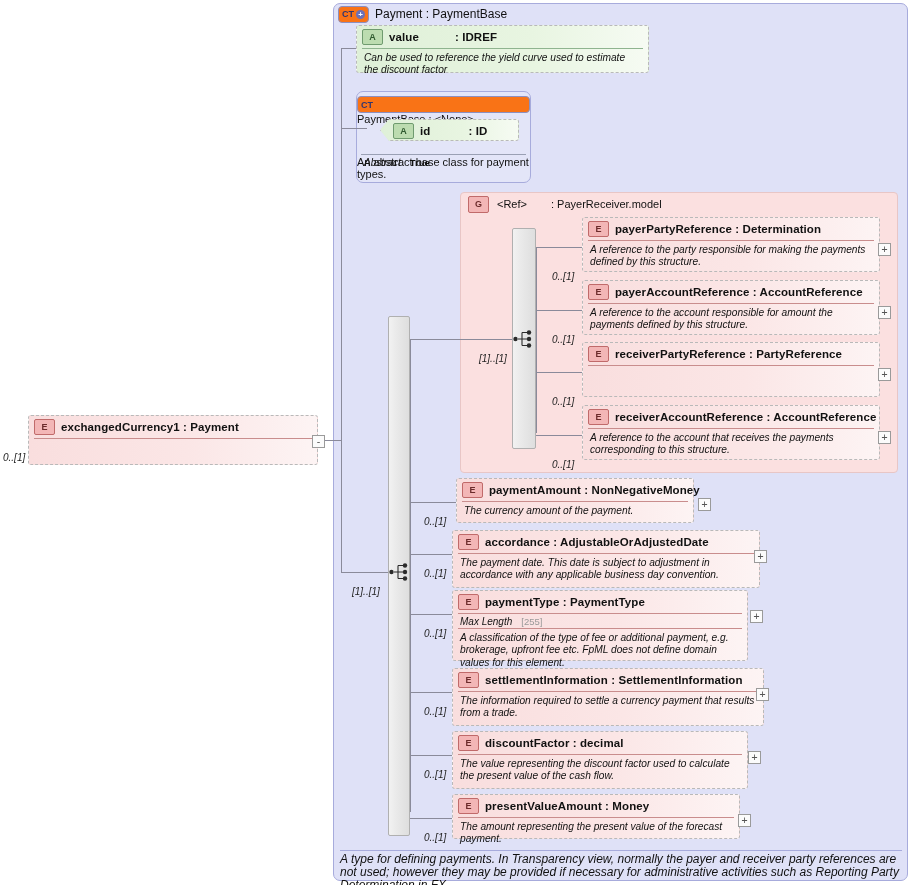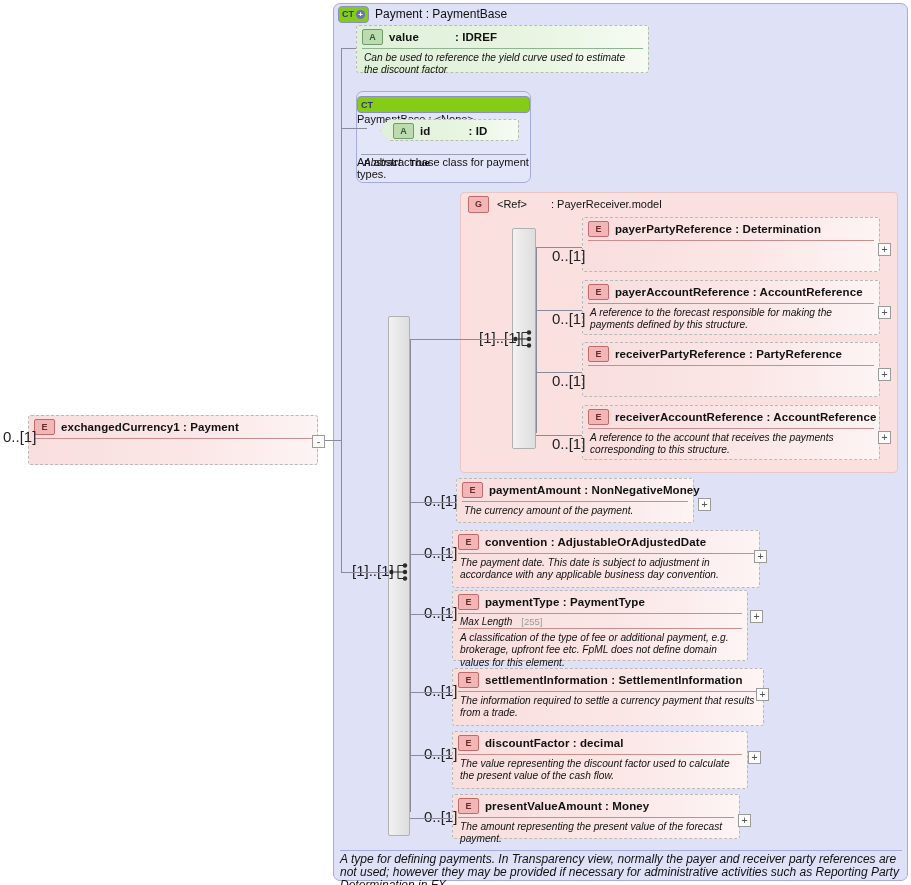--- a/index.html
+++ b/index.html
@@ -29,41 +29,41 @@
   .aico{width:19px;height:14px;border:1px solid #6f9b6f;background:#bcdcb0;
         border-radius:2px;display:flex;align-items:center;justify-content:center;
         font-size:9px;font-weight:bold;color:#2f5a2f;flex:none;}
 
   
   .gico{width:19px;height:15px;border:1px solid #c06a6a;background:#f3b6b6;
         border-radius:2px;display:flex;align-items:center;justify-content:center;
         font-size:9px;font-weight:bold;color:#6b2b2b;flex:none;}
 
   
-  .ctico{height:15px;border:1px solid #8b8fc0;background:#84cc16;border-radius:4px;
+  .ctico{height:15px;border:1px solid #8b8fc0;background:#f97316;border-radius:4px;
          display:flex;align-items:center;gap:2px;padding:0 3px;font-size:9px;
          font-weight:bold;color:#2f3570;flex:none;}
   .plusdot{width:9px;height:9px;border-radius:50%;background:#6b71b8;color:#fff;
            font-size:8px;line-height:9px;text-align:center;font-weight:bold;}
 
   
   .ctbox{background:#dfe1f7;border:1px solid #a7abdc;border-radius:7px;}
   .ctbox2{background:#e3e5f8;border:1px solid #a7abdc;border-radius:7px;}
   .gbox{background:#fbe0e0;border:1px solid #e8c6c6;border-radius:4px;}
 
   
   .vbar{background:linear-gradient(to right,#f2f2f2 0%,#e9e9e9 40%,#dedede 100%);
         border:1px solid #b0b0b0;border-radius:2px;}
 
   
   .hl{background:#8a8a9a;height:1px;}
   .vl{background:#8a8a9a;width:1px;}
 
   
-  .card{position:absolute;font-size:15px;color:#222;white-space:nowrap;}
+  .card{position:absolute;font-style:italic;font-size:10px;color:#222;white-space:nowrap;margin-top:24px;}
 
   
   .exp{position:absolute;width:11px;height:11px;border:1px solid #9a9a9a;background:#fbfbfb;
        display:flex;align-items:center;justify-content:center;font-size:10px;line-height:9px;
        color:#555;font-family:"DejaVu Sans Mono",monospace;}
 
   
   .facet{display:flex;align-items:baseline;gap:9px;padding:2px 6px 1px 7px;font-size:10px;}
   .facet .fname{font-style:italic;}
   .facet .fval{font-weight:bold;font-size:9.5px;}
@@ -170,31 +170,32 @@
 <div class="hl abs" style="left:410px;top:339px;width:102px;height:1px;"></div>
 <div class="vl abs" style="left:536px;top:247px;width:1px;height:186px;"></div>
 
 <div id="group-members">
     <div class="node ebox" style="left: 582px; top: 217px; width: 298px; height: 55px;">
       <div class="hdr">
         <span class="eico">E</span>
         <span class="ttl">payerPartyReference : Determination</span>
       </div>
       <div class="sep red"></div>
+      <div class="doc">A reference to the party responsible for making the payments defined by this structure.</div>
     </div>
     <div class="card" style="left: 552px; top: 247px;">0..[1]</div>
     <div class="exp" style="left: 878px; top: 243px;">+</div>
     <div class="hl abs" style="left: 536px; top: 247px; width: 46px; height: 1px;"></div>
     <div class="node ebox" style="left: 582px; top: 280px; width: 298px; height: 55px;">
       <div class="hdr">
         <span class="eico">E</span>
         <span class="ttl">payerAccountReference : AccountReference</span>
       </div>
       <div class="sep red"></div>
-      <div class="doc">A reference to the forecast responsible for making the payments defined by this structure.</div>
+      <div class="doc">A reference to the account responsible for amount the payments defined by this structure.</div>
     </div>
     <div class="card" style="left: 552px; top: 310px;">0..[1]</div>
     <div class="exp" style="left: 878px; top: 306px;">+</div>
     <div class="hl abs" style="left: 536px; top: 310px; width: 46px; height: 1px;"></div>
     <div class="node ebox" style="left: 582px; top: 342px; width: 298px; height: 55px;">
       <div class="hdr">
         <span class="eico">E</span>
         <span class="ttl">receiverPartyReference : PartyReference</span>
       </div>
       <div class="sep red"></div>
@@ -223,21 +224,21 @@
       </div>
       <div class="sep red"></div>
       <div class="doc">The currency amount of the payment.</div>
     </div>
     <div class="card" style="left: 424px; top: 492px;">0..[1]</div>
     <div class="exp" style="left: 698px; top: 498px;">+</div>
     <div class="hl abs" style="left: 410px; top: 502px; width: 46px; height: 1px;"></div>
     <div class="node ebox" style="left: 452px; top: 530px; width: 308px; height: 58px;">
       <div class="hdr">
         <span class="eico">E</span>
-        <span class="ttl">convention : AdjustableOrAdjustedDate</span>
+        <span class="ttl">accordance : AdjustableOrAdjustedDate</span>
       </div>
       <div class="sep red"></div>
       <div class="doc">The payment date. This date is subject to adjustment in accordance with any applicable business day convention.</div>
     </div>
     <div class="card" style="left: 424px; top: 544px;">0..[1]</div>
     <div class="exp" style="left: 754px; top: 550px;">+</div>
     <div class="hl abs" style="left: 410px; top: 554px; width: 42px; height: 1px;"></div>
     <div class="node ebox" style="left: 452px; top: 590px; width: 296px; height: 71px;">
       <div class="hdr">
         <span class="eico">E</span>

